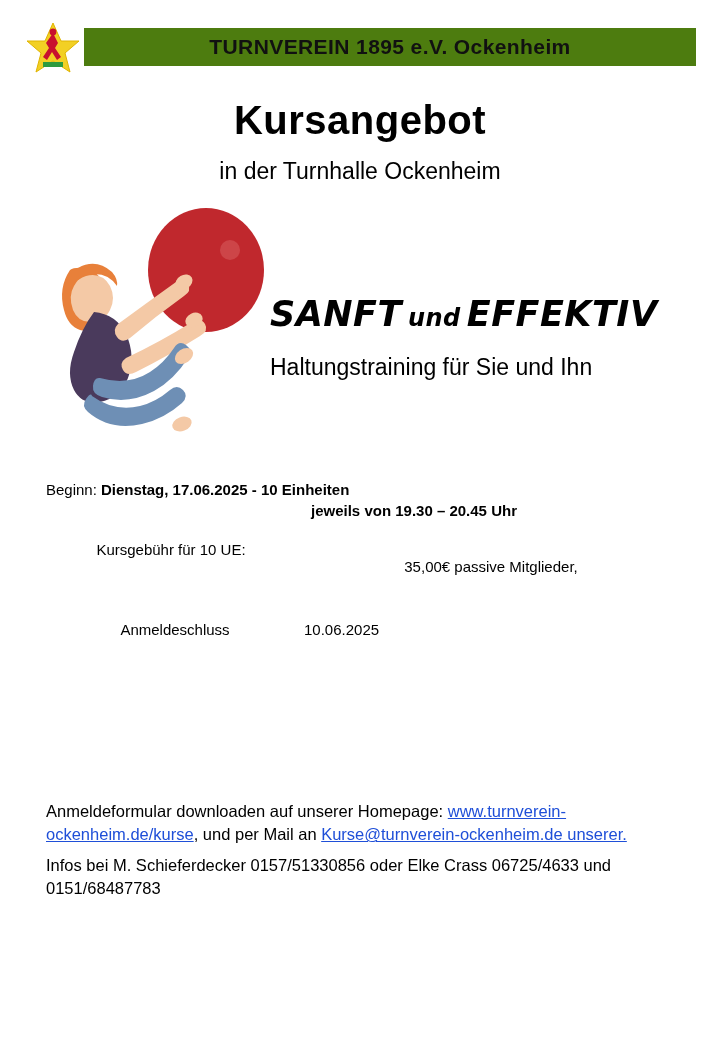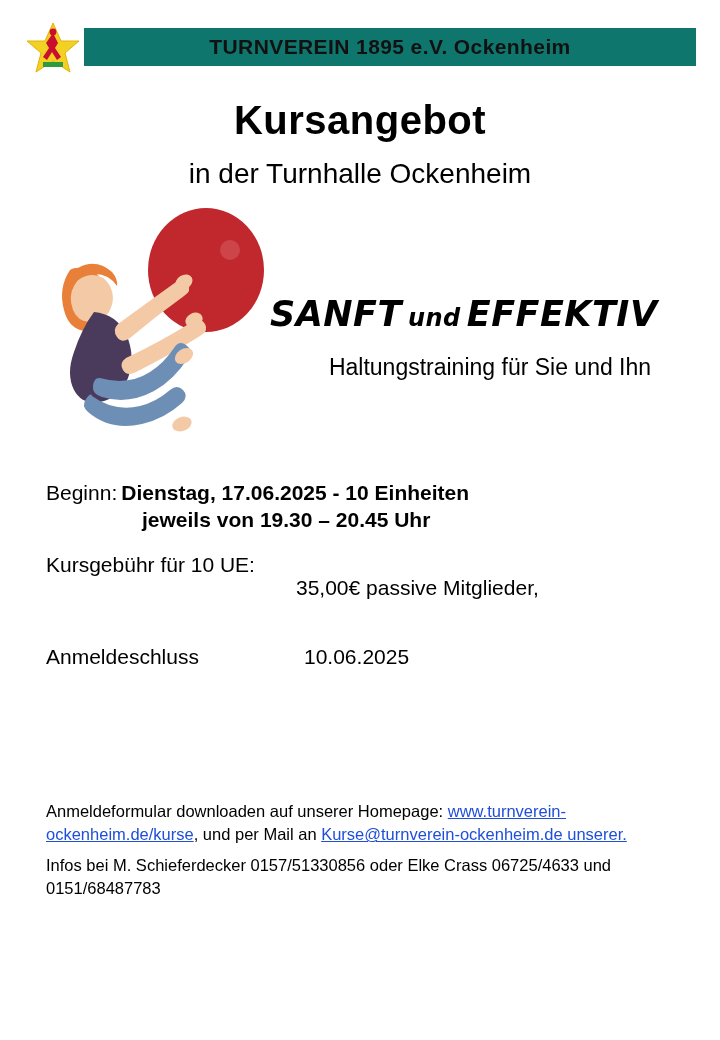--- a/index.html
+++ b/index.html
@@ -16,21 +16,21 @@
     overflow: hidden;
   }
 
   
   .header-band {
     position: absolute;
     left: 84px;
     top: 28px;
     width: 612px;
     height: 38px;
-    background: #0f766e;
+    background: #4d7c0f;
     display: flex;
     align-items: center;
     justify-content: center;
   }
   .header-title {
     font-size: 21px;
     font-weight: bold;
     letter-spacing: 0.4px;
     color: #111111;
     white-space: nowrap;
@@ -55,21 +55,21 @@
     font-size: 40px;
     font-weight: bold;
     letter-spacing: 0.5px;
   }
   .subtitle {
     position: absolute;
     top: 158px;
     left: 0;
     width: 720px;
     text-align: center;
-    font-size: 28px;
+    font-size: 23px;
   }
 
   
   .illustration {
     position: absolute;
     left: 34px;
     top: 192px;
     width: 280px;
     height: 270px;
   }
@@ -89,31 +89,31 @@
   }
   .course-name .small {
     font-size: 24px;
   }
   .course-tag {
     position: absolute;
     left: 270px;
     top: 354px;
     width: 440px;
     font-size: 23px;
-    text-align: center;
   }
 
   
   .details {
     position: absolute;
     left: 46px;
     top: 482px;
     width: 640px;
-    font-size: 21px;
+    font-size: 15px;
     line-height: 1.0;
+    text-align: center;
   }
   .row {
     display: flex;
     align-items: baseline;
     margin-bottom: 2px;
   }
   .row .lbl { white-space: nowrap; }
   .row .val { font-weight: bold; white-space: nowrap; }
   .line-gap { height: 24px; }
 

